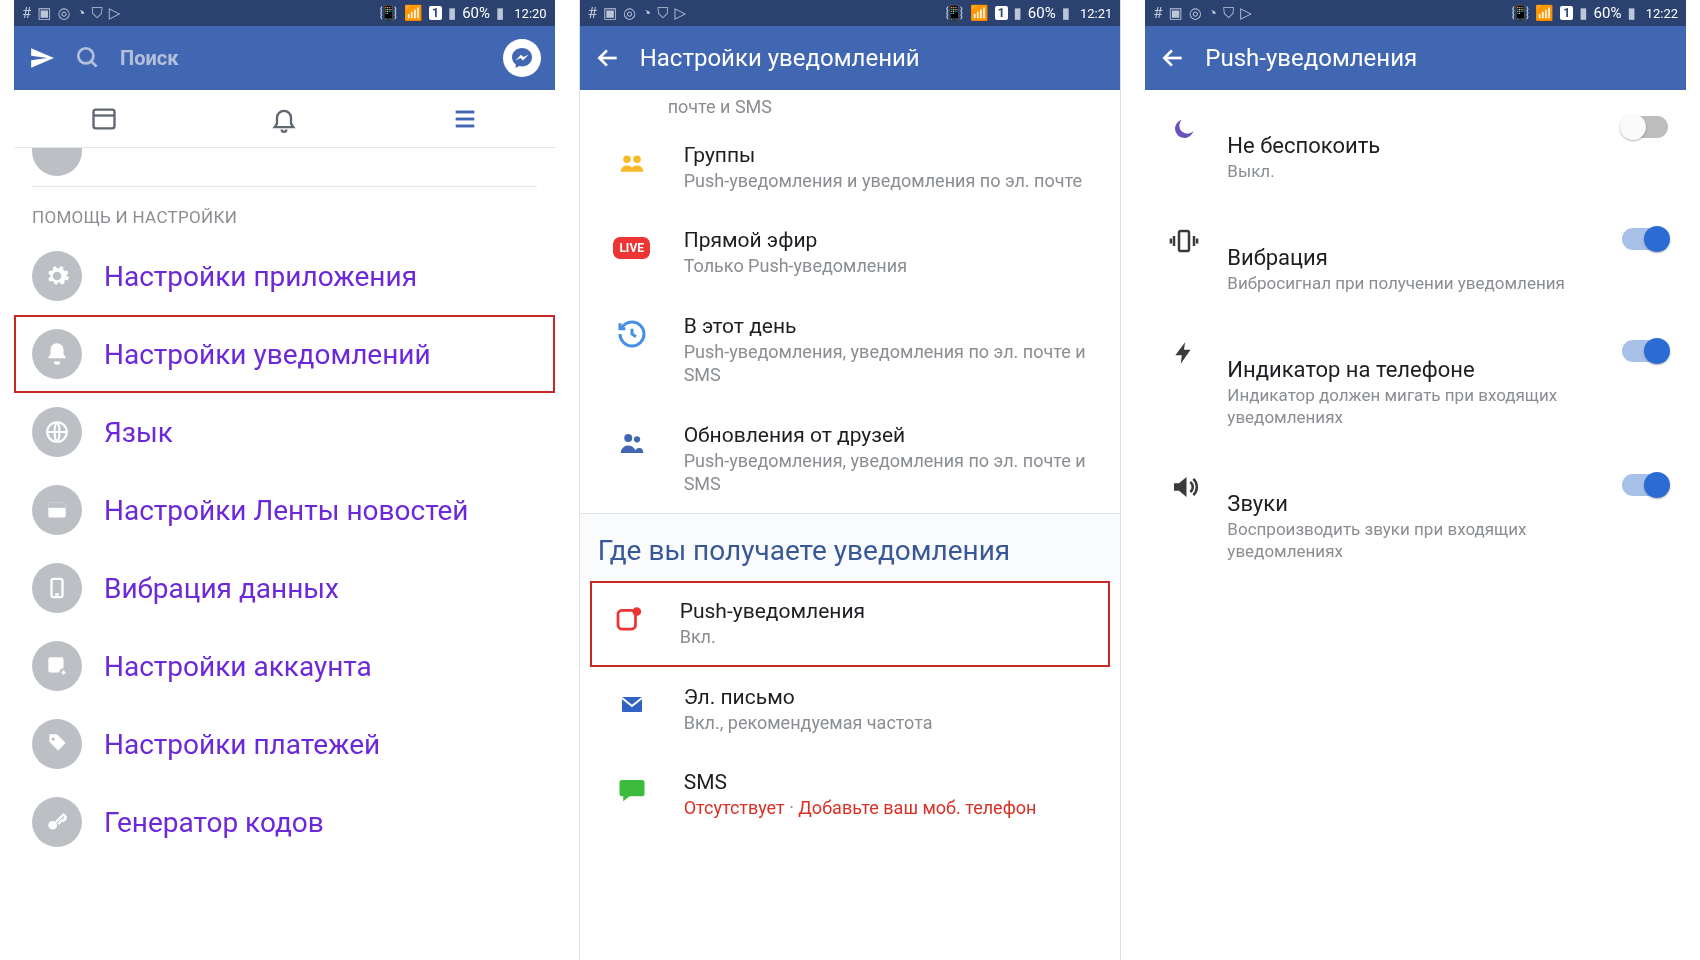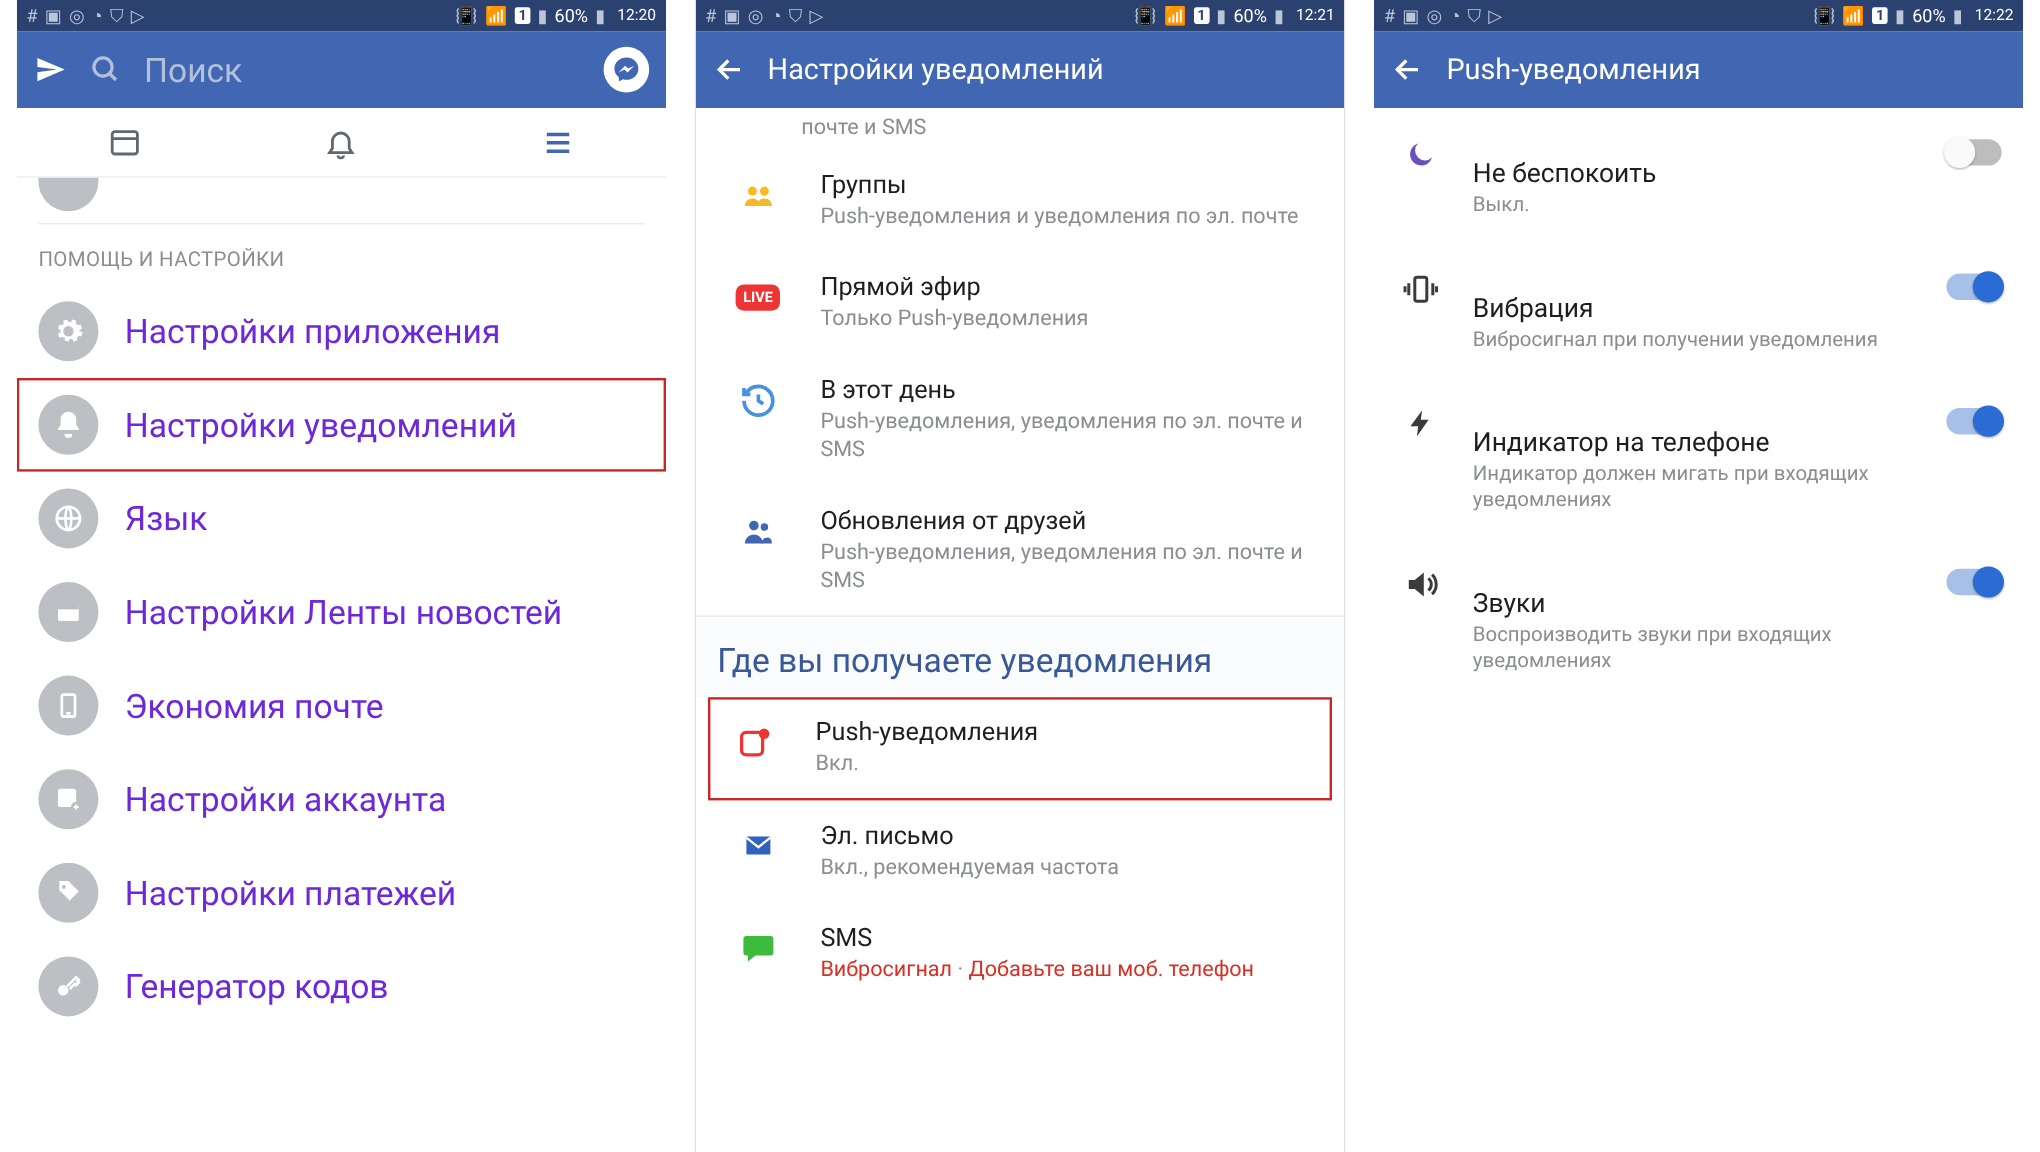--- a/index.html
+++ b/index.html
@@ -10,21 +10,21 @@
 
   
   .statusbar { height:26px; background:#2b4170; color:#bcc6d9; font-size:15px; display:flex; align-items:center; padding:0 8px; justify-content:space-between; }
   .statusbar .left, .statusbar .right { display:flex; align-items:center; gap:6px; }
   .clock { color:#fff; font-size:13px; margin-left:4px; }
   .pct { color:#fff; font-size:15px; }
 
   
   .fb-header { background:#4267b2; color:#fff; display:flex; align-items:center; height:64px; padding:0 14px; gap:18px; }
   .fb-header .title { font-size:24px; flex:1; color:#fff; }
-  .search-ph { color:#b2c0dc; font-size:28px; flex:1; }
+  .search-ph { color:#b2c0dc; font-size:20px; flex:1;font-weight:bold; }
   .hicon { width:28px; height:28px; display:flex; align-items:center; justify-content:center; }
   .msgr { width:38px; height:38px; border-radius:50%; background:#fff; display:flex; align-items:center; justify-content:center; }
 
   
   .tabstrip { height:58px; display:flex; align-items:center; justify-content:space-around; border-bottom:1px solid #e4e6eb; }
   .tab-ic { width:28px; height:28px; color:#606770; }
   .tab-ic.active { color:#4267b2; }
 
   
   .scroll { flex:1; overflow:hidden; background:#fff; }
@@ -175,21 +175,21 @@
       <span class="mi-label">Настройки Ленты новостей</span>
     </div>
 
     <div class="menu-row">
       <span class="mi-ic">
             <svg viewBox="0 0 24 24" width="22" height="28" fill="none" stroke="#fff" stroke-width="2.5">
               <rect x="6" y="2" width="12" height="20" rx="2"></rect>
               <line x1="10" y1="19" x2="14" y2="19"></line>
             </svg>
           </span>
-      <span class="mi-label">Экономия почте</span>
+      <span class="mi-label">Вибрация данных</span>
     </div>
 
     <div class="menu-row">
       <span class="mi-ic">
             <svg viewBox="0 0 24 24" width="26" height="26" fill="#fff">
               <rect x="4" y="4" width="14" height="14" rx="2"></rect>
               <circle cx="11" cy="10" r="2.5"></circle>
               <path d="M6 17c1-2 3-3 5-3s4 1 5 3"></path>
               <circle cx="18" cy="18" r="4" fill="#bcc0c4"></circle>
               <path d="M18 16v4M16 18h4" stroke="#fff" stroke-width="1.5"></path>
@@ -336,21 +336,21 @@
     </div>
 
     <div class="nf-row">
       <span class="nf-ic">
             <svg viewBox="0 0 24 24" width="32" height="30" fill="#3dbb3d">
               <path d="M4 4h16a2 2 0 012 2v9a2 2 0 01-2 2H10l-5 4v-4H4a2 2 0 01-2-2V6a2 2 0 012-2z"></path>
             </svg>
           </span>
       <div class="nf-body">
             <div class="nf-title">SMS</div>
-            <div class="nf-sub"><span class="warn">Вибросигнал</span><span> · </span><span class="warn">Добавьте ваш моб. телефон</span></div>
+            <div class="nf-sub"><span class="warn">Отсутствует</span><span> · </span><span class="warn">Добавьте ваш моб. телефон</span></div>
           </div>
     </div>
   </div>
 </div>
 
 <div class="phone">
   <div class="statusbar">
     <div class="left">
           <span>#</span>
           <span>▣</span>

